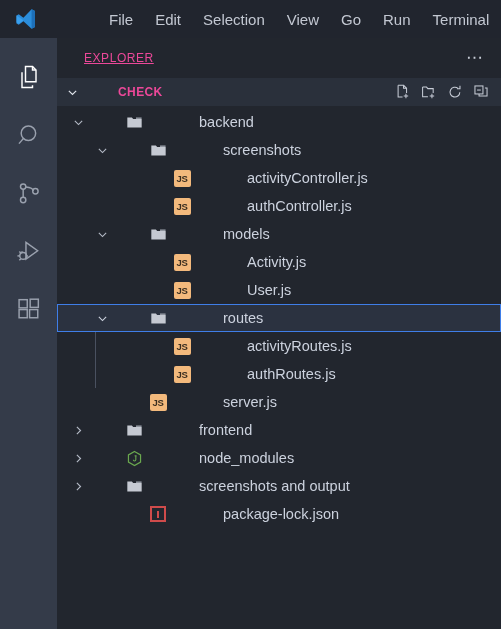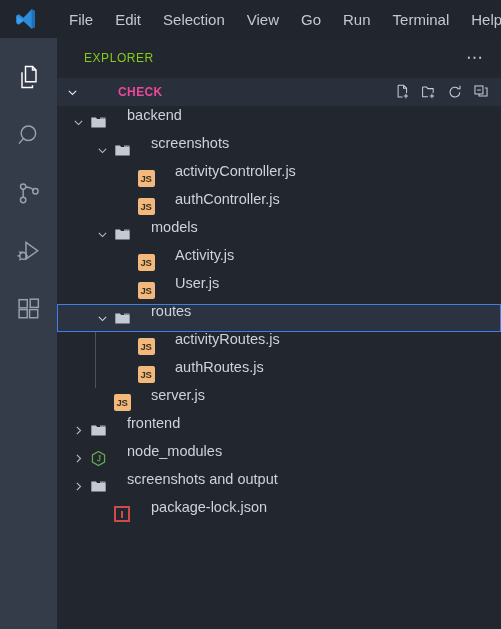--- a/index.html
+++ b/index.html
@@ -10,20 +10,21 @@
     overflow: hidden;
   }
   #app { position: relative; width: 501px; height: 629px; display: flex; flex-direction: column; }
 
   
   .titlebar {
     height: 38px; flex: 0 0 38px;
     background: #21252e;
     display: flex; align-items: center;
     padding-left: 10px;
+    gap: 40px;
   }
   .vscode-logo { width: 30px; height: 26px; display: flex; align-items: center; justify-content: center; flex: 0 0 auto; }
   .menu-items { display: flex; align-items: center; margin-left: 18px; gap: 0px; }
   .menu-item {
     color: #c3c8d2; font-size: 15px; line-height: 1;
     padding: 5px 11px; white-space: nowrap; cursor: default;
   }
 
   
   .body-row { flex: 1 1 auto; display: flex; min-height: 0; }
@@ -48,22 +49,22 @@
     position: relative;
   }
 
   .explorer-title {
     height: 40px; flex: 0 0 40px;
     display: flex; align-items: center;
     padding: 0 14px 0 27px;
     background: #22262e;
   }
   .explorer-title .label {
-    color: #84cc16; font-size: 12px; letter-spacing: .55px;
-    flex: 1 1 auto; white-space: nowrap;
+    color: #ec4899; font-size: 12px; letter-spacing: .55px;
+    flex: 1 1 auto; white-space: nowrap; text-decoration: underline;
   }
   .dots-btn {
     color: #c8cdd7; font-size: 17px; line-height: 10px;
     letter-spacing: 2px; cursor: pointer; padding: 4px 2px;
   }
 
   
   .section-header {
     height: 28px; flex: 0 0 28px;
     display: flex; align-items: center;
@@ -74,22 +75,22 @@
   .section-header .sec-title {
     color: #ec4899; font-size: 12px; font-weight: bold;
     letter-spacing: .4px; flex: 1 1 auto; white-space: nowrap; margin-left: 37px;
   }
   .sec-actions { display: flex; align-items: center; gap: 10px; padding-right: 4px; }
   .sec-actions .ic { cursor: pointer; display: flex; }
 
   
   .tree { flex: 1 1 auto; overflow: hidden; padding-top: 2px; position: relative; }
   .row {
-    height: 28px; display: flex; 
-    position: relative; cursor: pointer; white-space: nowrap;
+    height: 28px; display: flex; align-items: center;
+    position: relative; cursor: pointer; white-space: nowrap; gap: 36px;
   }
   .row.selected { background: #2b3240; }
   .row.selected::after {
     content: ""; position: absolute; inset: 0;
     border: 1px solid #3f7ee8; pointer-events: none;
   }
   .twisty { width: 18px; flex: 0 0 18px; display: flex; align-items: center; justify-content: center; }
   .ficon { width: 22px; flex: 0 0 22px; display: flex; align-items: center; justify-content: center; margin-right: 18px; }
   .rowlabel { color: #ccd2de; font-size: 14.5px; line-height: 1; }
 

